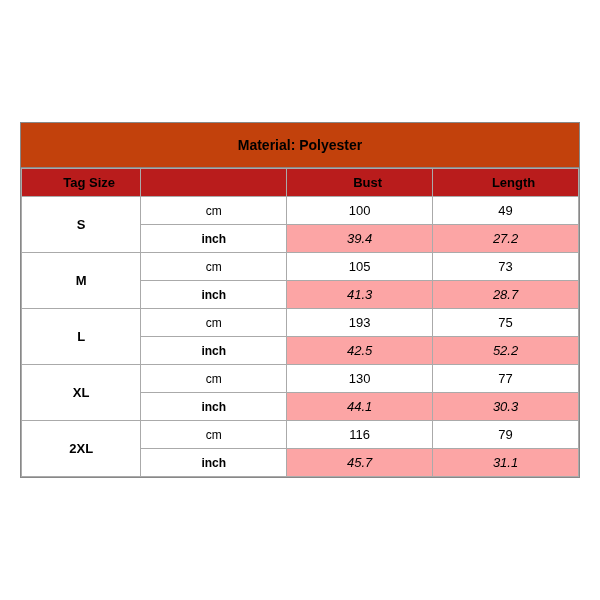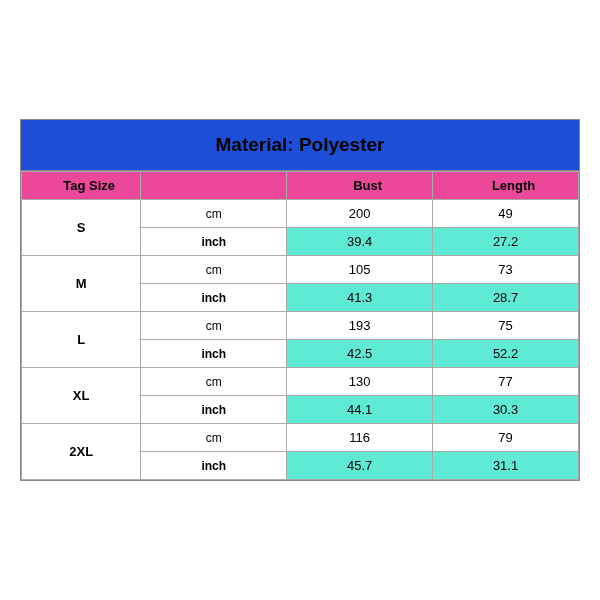--- a/index.html
+++ b/index.html
@@ -15,52 +15,53 @@
     }
     .outer {
       border: 1.5px solid #888;
       width: 560px;
       margin: 20px auto;
     }
     .title-row {
       text-align: center;
       padding: 14px 10px;
       font-weight: bold;
-      font-size: 19px;
+      font-size: 14px;
       border-bottom: 1.5px solid #888;
-      background: #1d4ed8;
+      background: #c2410c;
     }
     table {
       width: 100%;
       border-collapse: collapse;
     }
     th, td {
       border: 1px solid #aaa;
       text-align: center;
       padding: 6px 4px;
     }
     thead th {
       font-weight: bold;
-      background: #ec4899;
+      background: #b91c1c;
       font-size: 13px;
       padding-left: 20px;
     }
     .tag-size-cell {
       font-weight: bold;
       background: #fff;
     }
     .unit-cell {
       font-size: 12px;
       margin-top: 40px;
     }
     .unit-cell.inch {
       font-weight: bold;
     }
     .shaded {
-      background-color: #5eead4;
+      background-color: #fca5a5;
+      font-style: italic;
     }
     .header-row th:first-child {
       width: 90px;
     }
     .header-row th:nth-child(2) {
       width: 110px;
     }
     .header-row th:nth-child(3) {
       width: 110px;
       text-align: center;
@@ -80,21 +81,21 @@
         <th>Tag Size</th>
         <th></th>
         <th>Bust</th>
         <th>Length</th>
       </tr>
     </thead>
     <tbody id="table-body">
     <tr>
           <td rowspan="2" class="tag-size-cell">S</td>
           <td class="unit-cell">cm</td>
-          <td>200</td>
+          <td>100</td>
           <td>49</td>
         </tr>
         <tr>
           <td class="unit-cell inch">inch</td>
           <td class="shaded">39.4</td>
           <td class="shaded">27.2</td>
         </tr>
         <tr>
           <td rowspan="2" class="tag-size-cell">M</td>
           <td class="unit-cell">cm</td>

